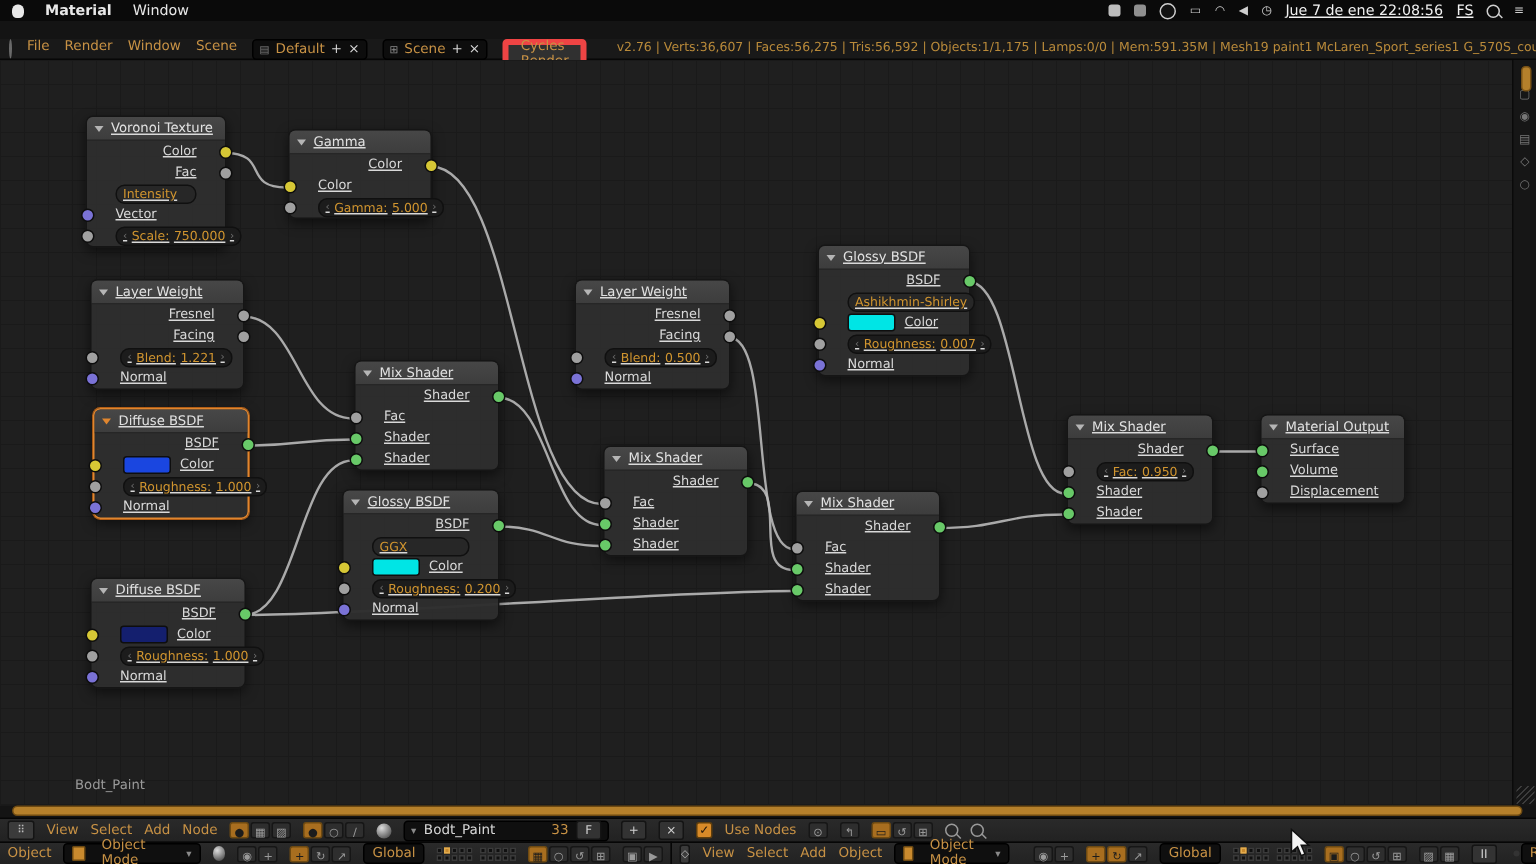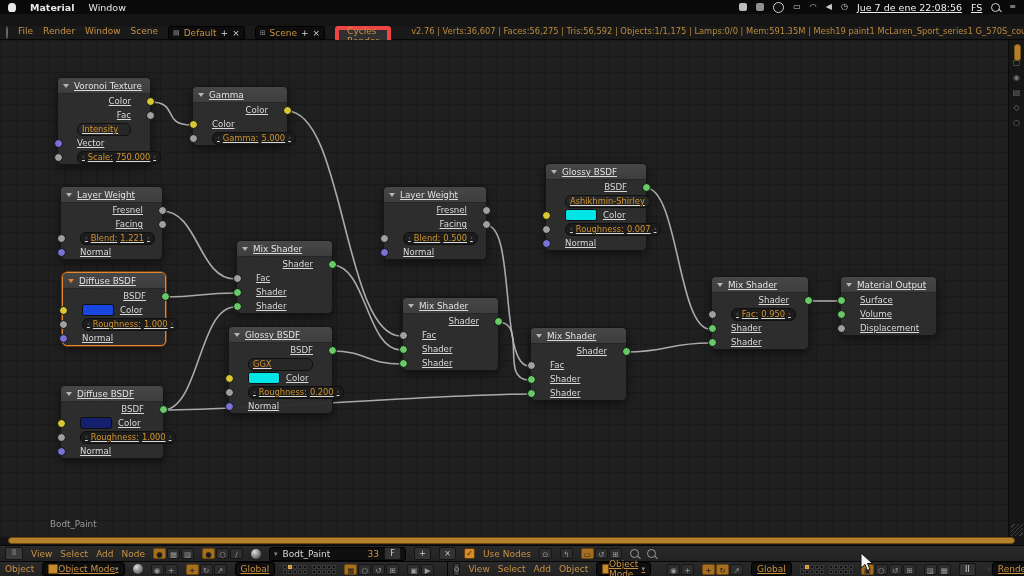--- a/index.html
+++ b/index.html
@@ -76,21 +76,21 @@
         border-top:1px solid #060606;box-sizing:border-box;font-size:9px;color:#c89245;padding:0 5px;}
   #nodebar{left:0;top:545px;width:1024px;height:16px;}
   #vp-left{left:0;top:561px;width:447px;height:15px;}
   #vp-right{left:447px;top:561px;width:577px;height:15px;border-left:1px solid #060606;}
   .edicon{width:16px;height:11px;background:#3b3b3b;border:1px solid #141414;border-radius:2px;color:#bbb;
           font-size:7px;text-align:center;line-height:11px;}
   .icbtn{width:13px;height:11px;background:#2e2e2e;border:1px solid #161616;border-radius:2px;color:#9a9a9a;
          font-size:7.5px;text-align:center;line-height:11px;display:inline-block;box-sizing:border-box;}
   .icbtn.on{background:#a86e1f;color:#1c1c1c;border-color:#6e4a12;}
   .icgroup{display:flex;gap:1px;}
-  .dd2{display:flex;align-items:center;gap:0;background:#0f0f0f;border:1px solid #000;border-radius:3px;height:12px;padding:0 5px;color:#c89245;text-decoration:underline;}
+  .dd2{display:flex;align-items:center;gap:11px;background:#0f0f0f;border:1px solid #000;border-radius:3px;height:12px;padding:0 5px;color:#c89245;}
   .dd2 .cube{width:8px;height:8px;background:#c98a2e;border:1px solid #6e4a12;border-radius:1px;}
   .sphere{width:10px;height:10px;border-radius:50%;background:radial-gradient(circle at 35% 30%,#ddd,#666 70%,#333);}
   .namefield{display:flex;align-items:center;background:#0f0f0f;border:1px solid #000;border-radius:3px;height:12px;padding:0 4px;gap:5px;}
   .namefield .nm{color:#d8d8d8;min-width:80px;}
   .smallbtn{background:#333;border:1px solid #141414;border-radius:2px;height:11px;min-width:11px;padding:0 2px;
             color:#cfcfcf;font-size:8px;text-align:center;line-height:11px;}
   .chk{width:9px;height:9px;background:#d88a28;border:1px solid #5f3e0d;border-radius:2px;color:#23170a;
        font-size:8px;line-height:9px;text-align:center;}
   .layers{display:grid;grid-template-columns:repeat(5,4px) 3px repeat(5,4px);grid-template-rows:4px 4px;gap:1px;}
   .layers i{background:#101010;border:1px solid #3a3a3a;box-sizing:border-box;display:block;}

